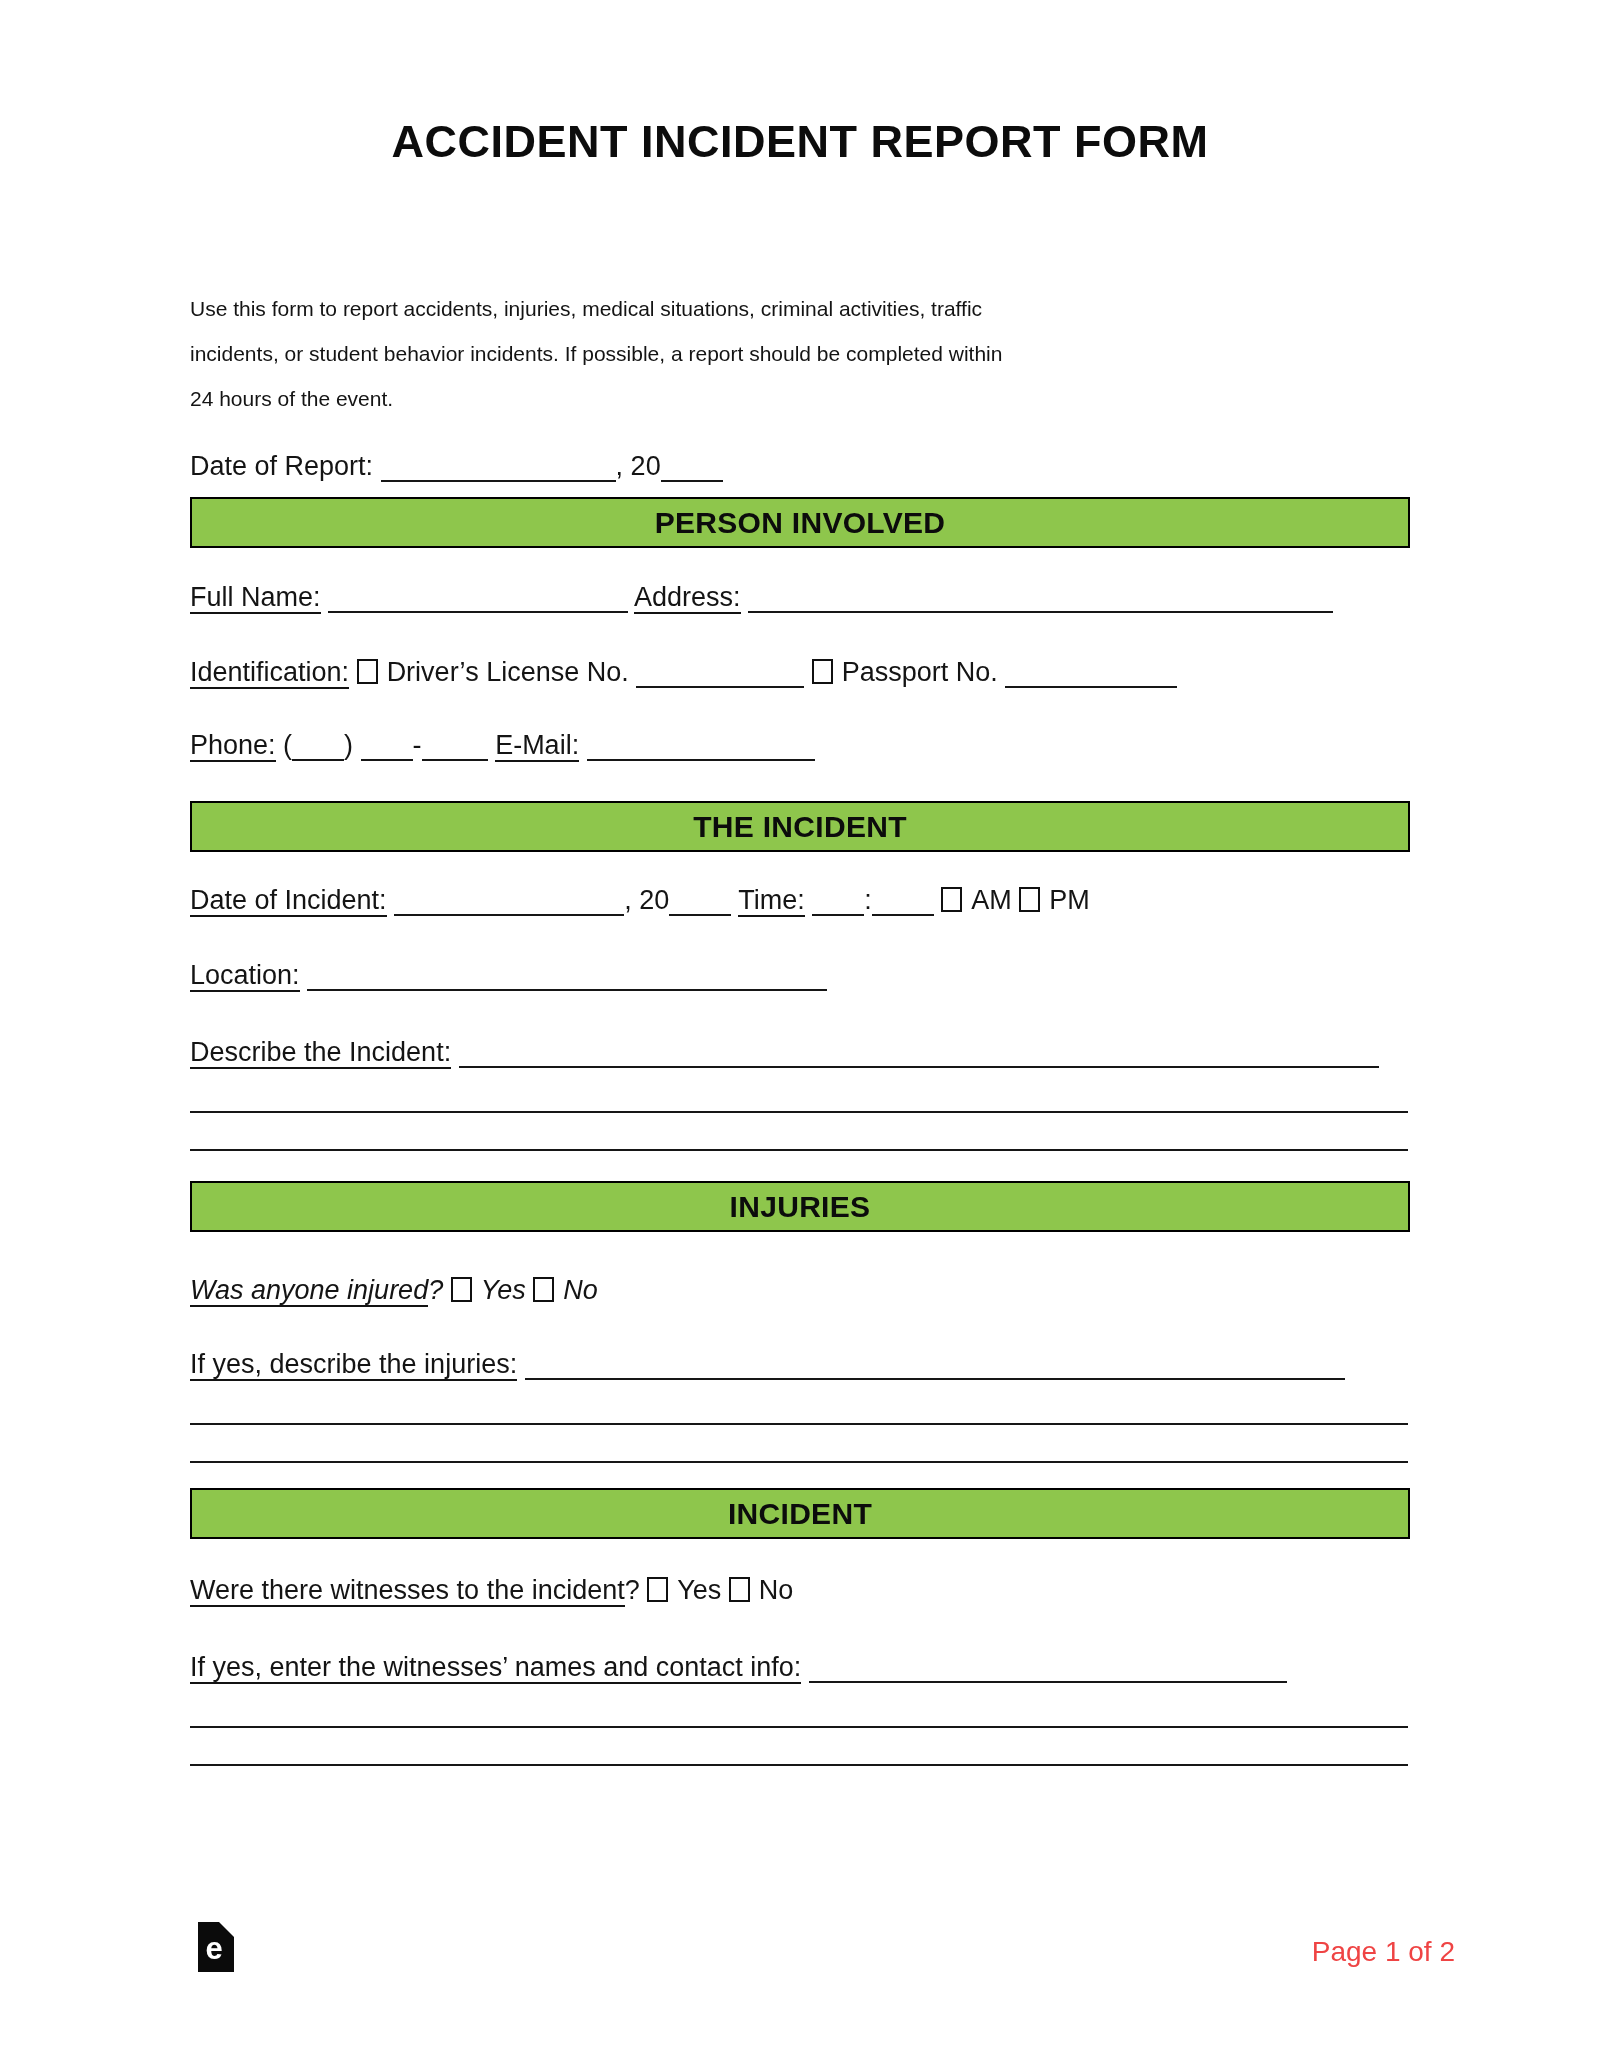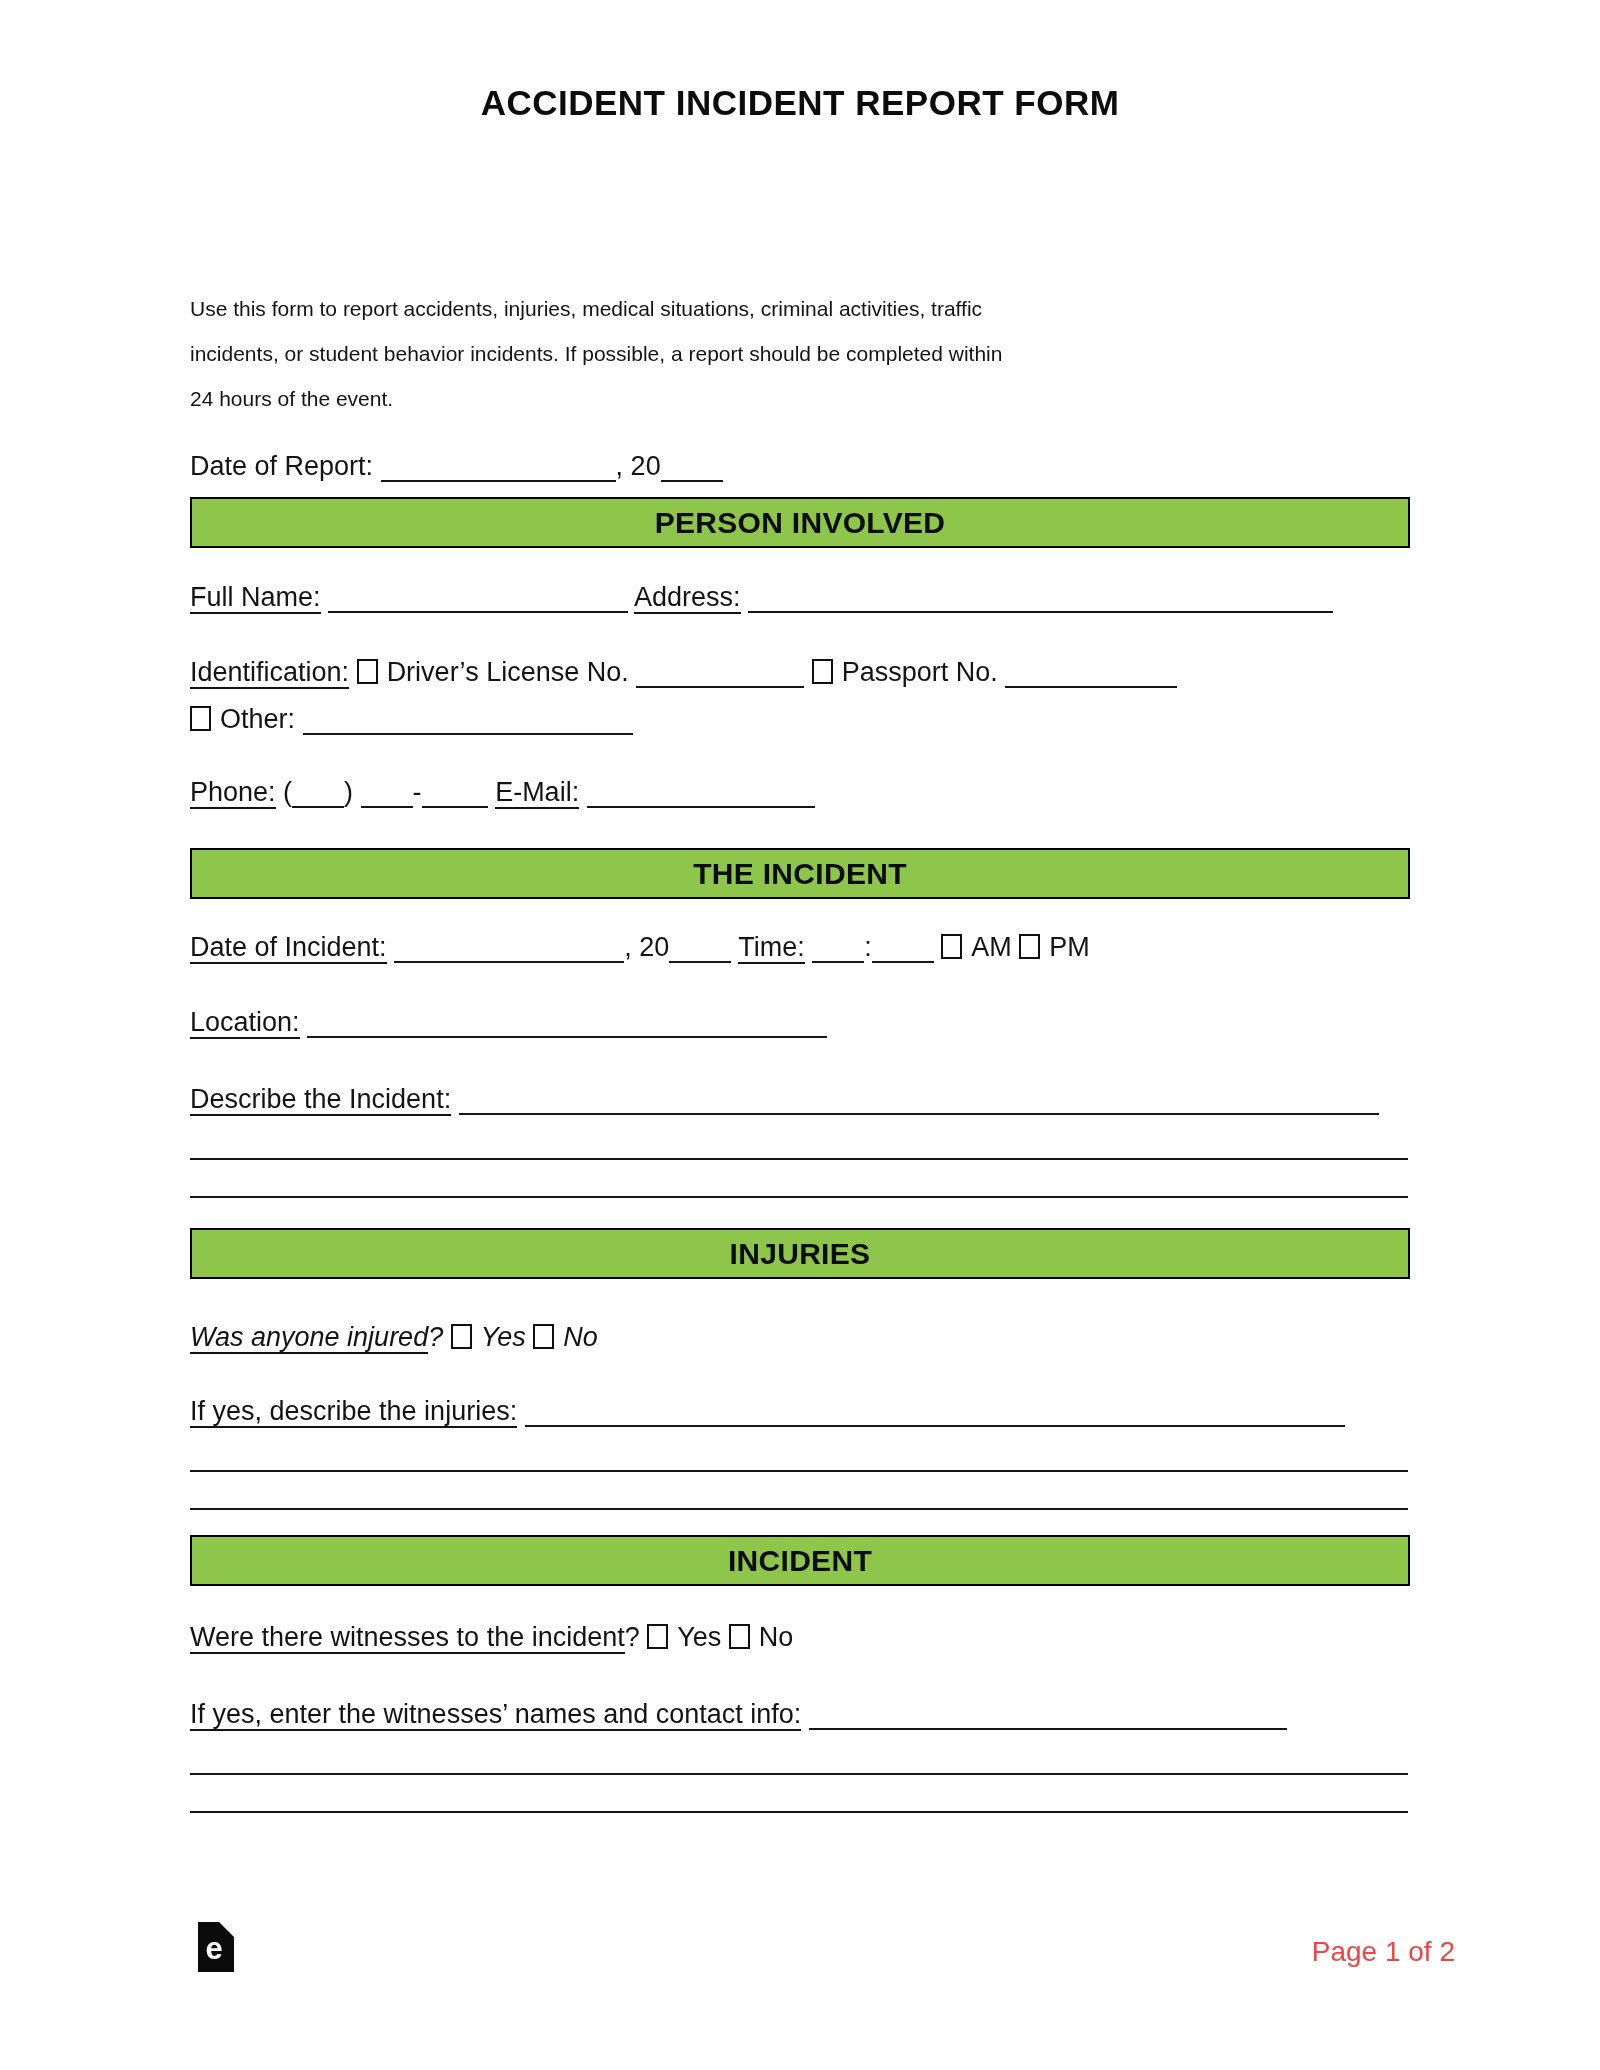--- a/index.html
+++ b/index.html
@@ -1,22 +1,22 @@
 <!DOCTYPE html>
 <html><head>
 <meta charset="utf-8">
 <style>
   * { margin:0; padding:0; box-sizing:border-box; }
   html,body { background:#ffffff; }
   body { width:1600px; height:2070px; position:relative; overflow:hidden;
          font-family:"Liberation Sans","DejaVu Sans",sans-serif; color:#111; }
   .page { width:1600px; height:2070px; padding:0 190px; position:relative; }
 
-  .title { padding-top:83px; height:240px; text-align:center;
-           font-size:35px; font-weight:bold; letter-spacing:0.5px; color:#0c0c0c; }
+  .title { padding-top:116px; height:240px; text-align:center;
+           font-size:45px; font-weight:bold; letter-spacing:0.5px; color:#0c0c0c; }
 
   .intro { margin-top:46px; font-size:21px; line-height:45px; color:#141414; }
 
   .row { font-size:27px; line-height:44px; white-space:nowrap; color:#141414; }
   .row-date-report { margin-top:23px; }
 
   .bar { height:51px; background:#8EC64C; border:2px solid #000000;
          display:flex; align-items:center; justify-content:center;
          font-size:30px; font-weight:bold; color:#0c0c0c; letter-spacing:0.3px; }
   .bar1 { margin-top:9px; }
@@ -89,24 +89,20 @@
   </div>
 
   <div class="row mt31">
     <span class="lbl">Identification:</span>
     <span class="cb"></span><span>Driver’s License No.</span>
     <span class="blank w168"></span>
     <span class="cb"></span><span>Passport No.</span>
     <span class="blank w172"></span>
   </div>
 
-  <div class="row mt3">
-    <span class="cb"></span><span>Other:</span>
-    <span class="blank w330"></span>
-  </div>
 
   <div class="row mt29">
     <span class="lbl">Phone:</span>
     <span>(</span><span class="blank w52"></span><span>)</span>
     <span class="blank w52"></span><span>-</span><span class="blank w66"></span>
     <span class="lbl">E-Mail:</span>
     <span class="blank w228"></span>
   </div>
 
   <div class="bar bar2">

